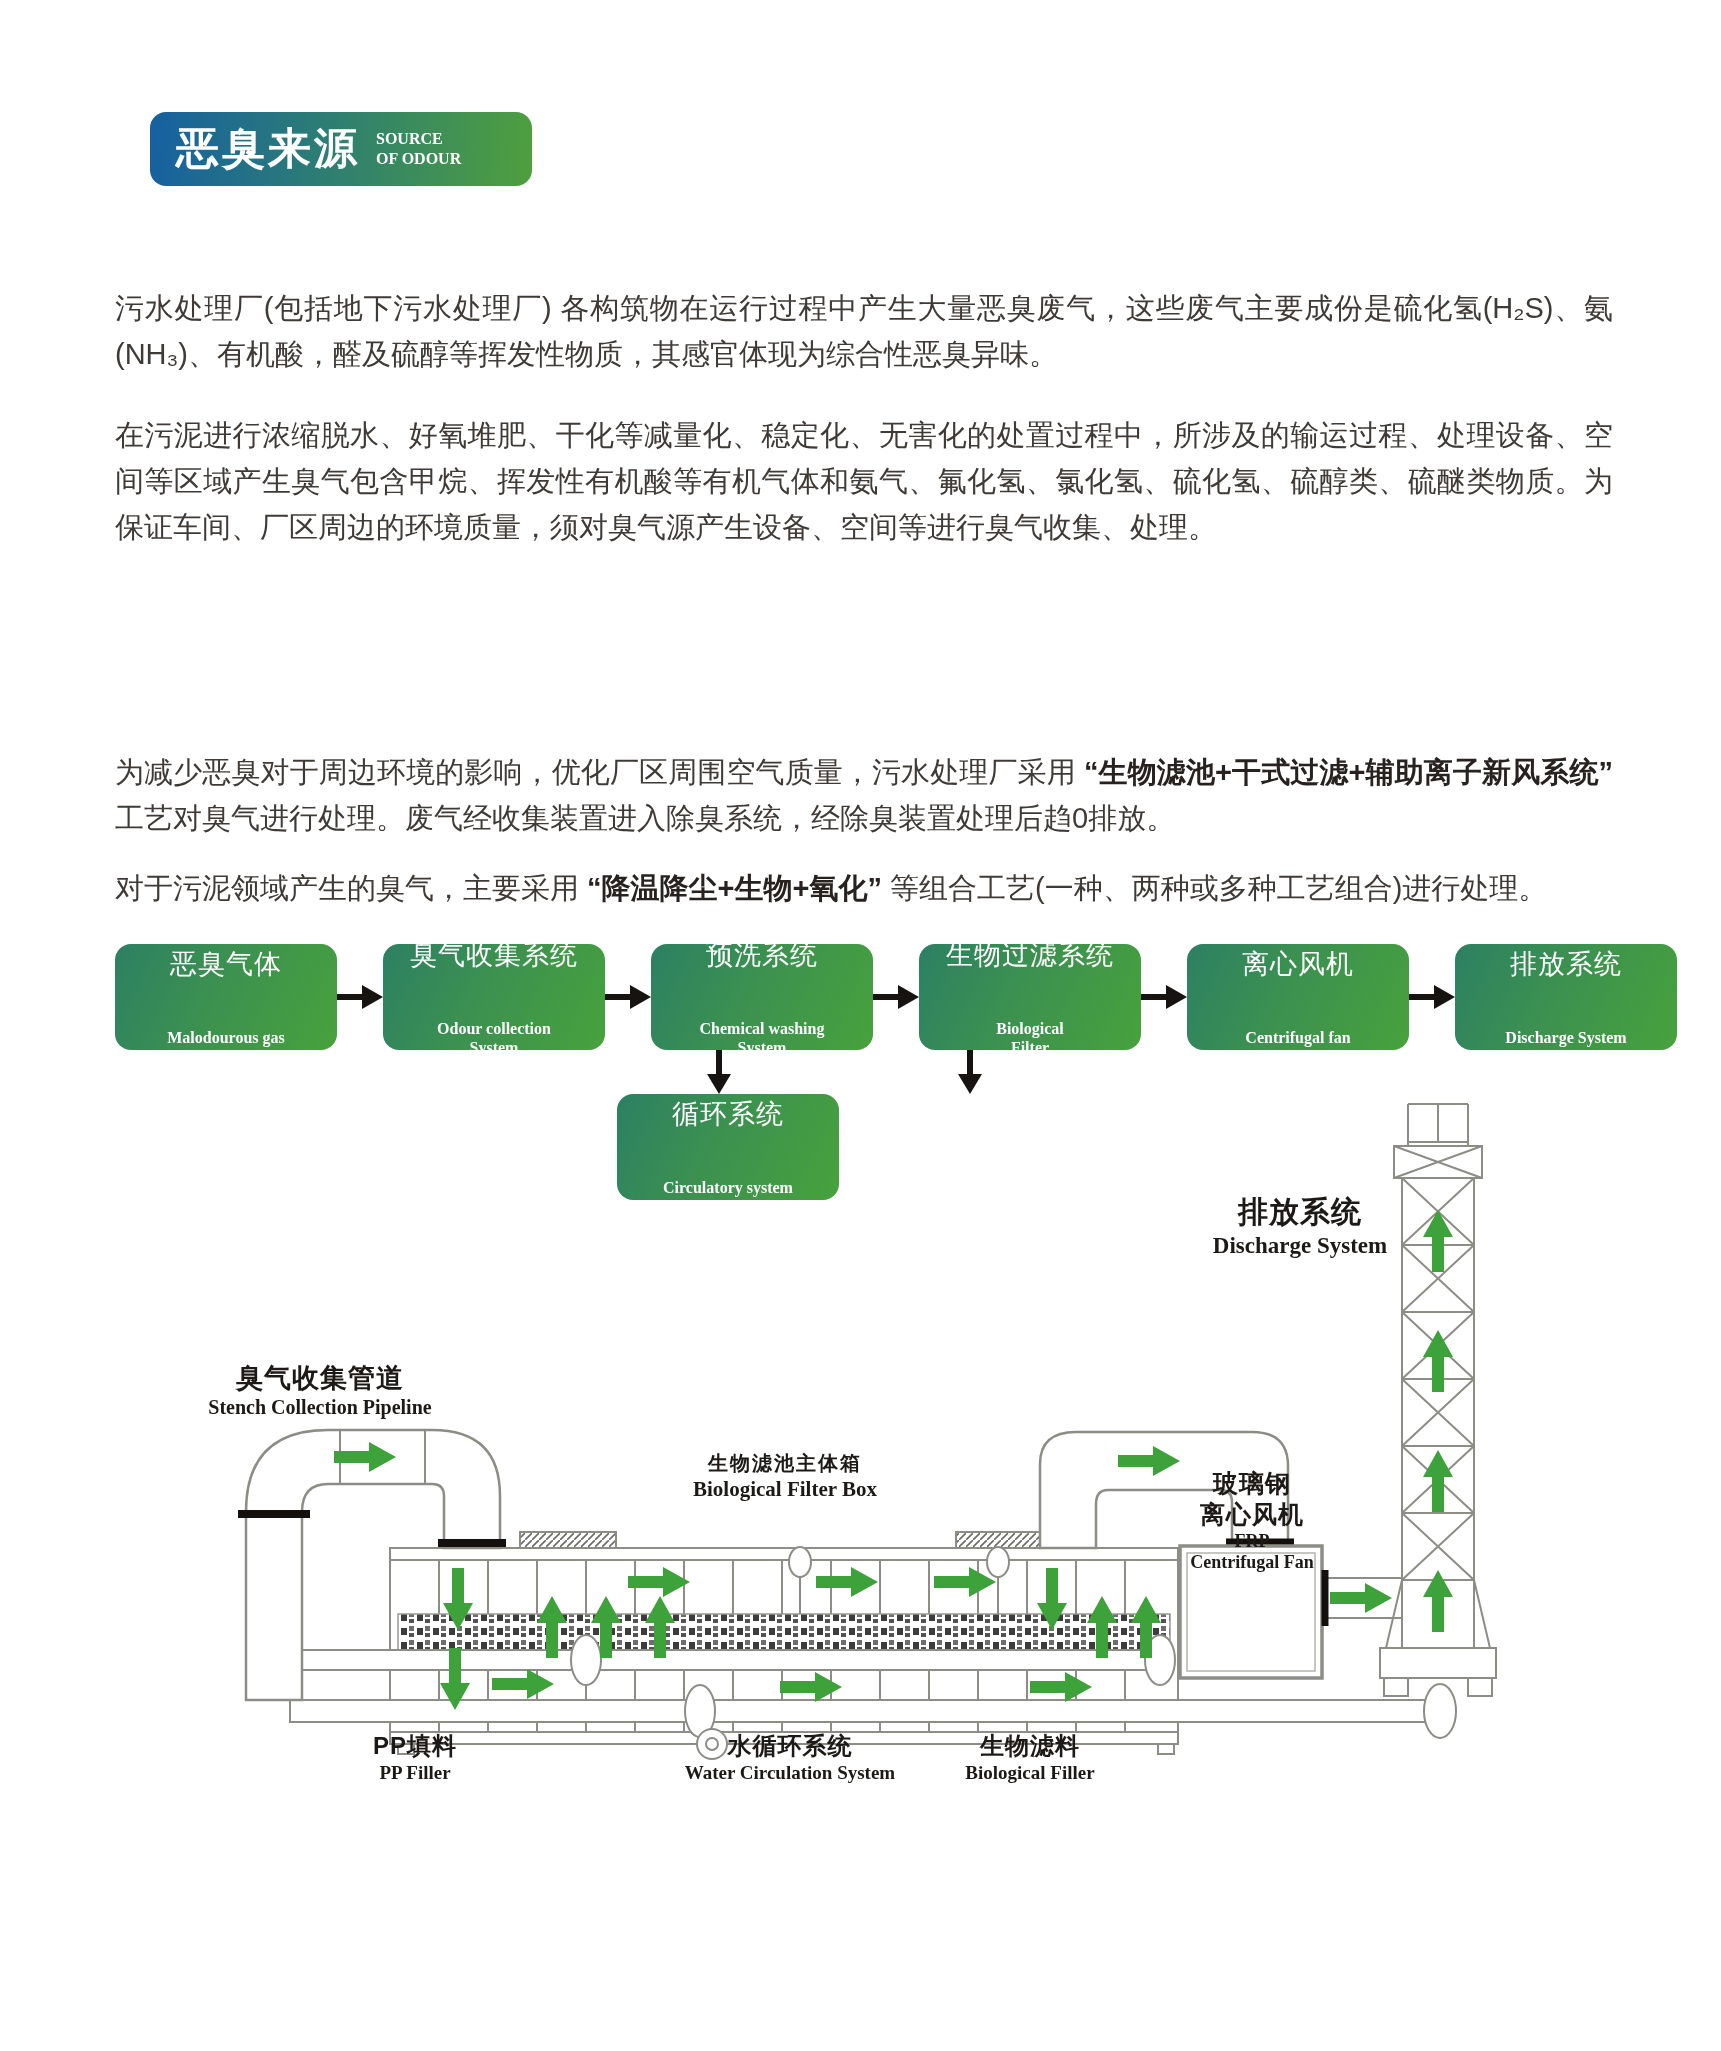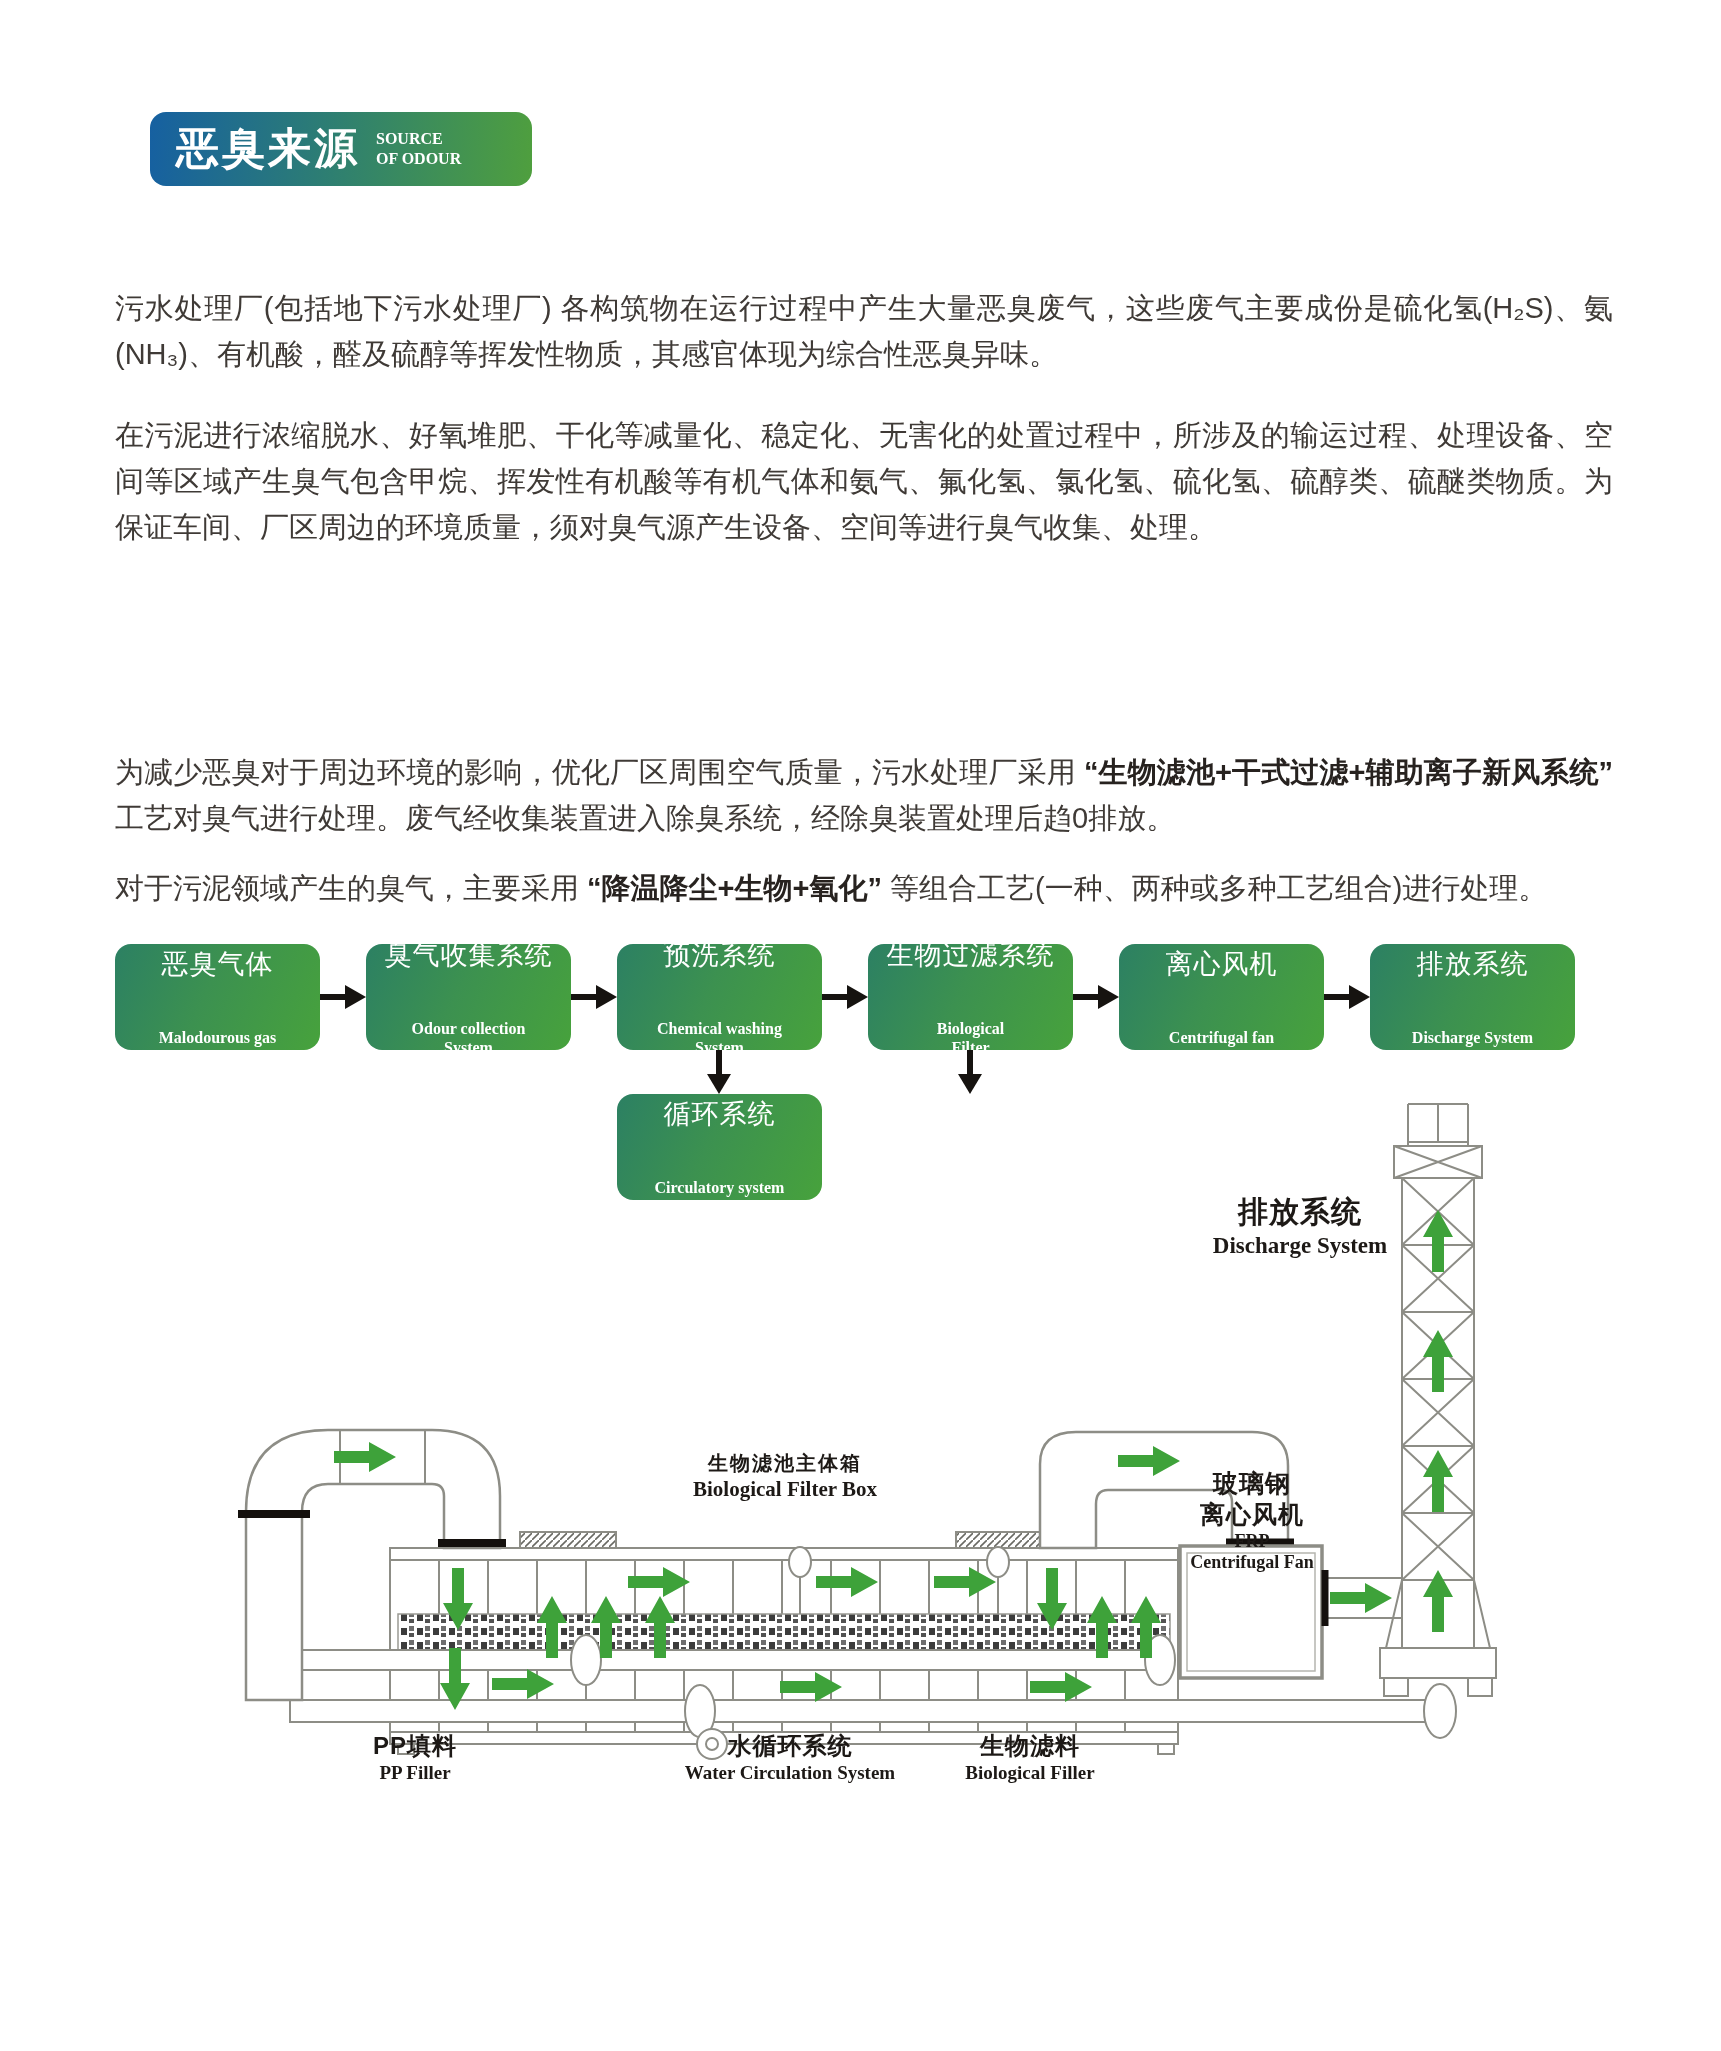--- a/index.html
+++ b/index.html
@@ -25,21 +25,21 @@
         text-align:justify;color:#3f3a36;}
   #para-src-1{top:256px;}
   #para-src-2{top:383px;}
   #para-proc-1{top:720px;}
   #para-proc-2{top:836px;}
   .bold-seg{font-weight:800;color:#27221f;}
 
   
   #flow-row{position:absolute;left:115px;top:944px;width:1460px;height:106px;
             display:flex;align-items:center;}
-  .fbox{width:205px;height:106px;flex:none;border-radius:16px;color:#fff;
+  .fbox{width:222px;height:106px;flex:none;border-radius:16px;color:#fff;
         display:flex;flex-direction:column;align-items:center;justify-content:center;
         text-align:center;
         background:linear-gradient(115deg,#2c8063 0%,#3c9150 45%,#47a23c 100%);gap:42px;}
   .fzh{font-size:27px;letter-spacing:1px;}
   .fen{font-family:"Liberation Serif",serif;font-weight:700;font-size:16px;
        line-height:1.18;white-space:pre-line;margin-top:5px;}
   .harrow{width:46px;height:30px;flex:none;}
   .harrow polygon,.harrow rect{fill:#161310;}
   .vconn{position:absolute;width:30px;height:44px;top:1050px;}
   #vconn-1{left:704px;} #vconn-2{left:955px;}
@@ -254,20 +254,24 @@
       <use href="#arrU" x="1438" y="238"></use>
       <use href="#arrU" x="1438" y="358"></use>
       <use href="#arrU" x="1438" y="478"></use>
     </g>
   </svg>
 
   <div class="dlabel" id="lbl-discharge">
     <div class="zh">排放系统</div>
     <div class="en">Discharge System</div>
   </div>
+  <div class="dlabel" id="lbl-stench">
+    <div class="zh">臭气收集管道</div>
+    <div class="en">Stench Collection Pipeline</div>
+  </div>
   <div class="dlabel" id="lbl-biobox">
     <div class="zh">生物滤池主体箱</div>
     <div class="en">Biological Filter Box</div>
   </div>
   <div class="dlabel" id="lbl-frp">
     <div class="zh">玻璃钢</div>
     <div class="zh">离心风机</div>
     <div class="en">FRP</div>
     <div class="en">Centrifugal Fan</div>
   </div>

